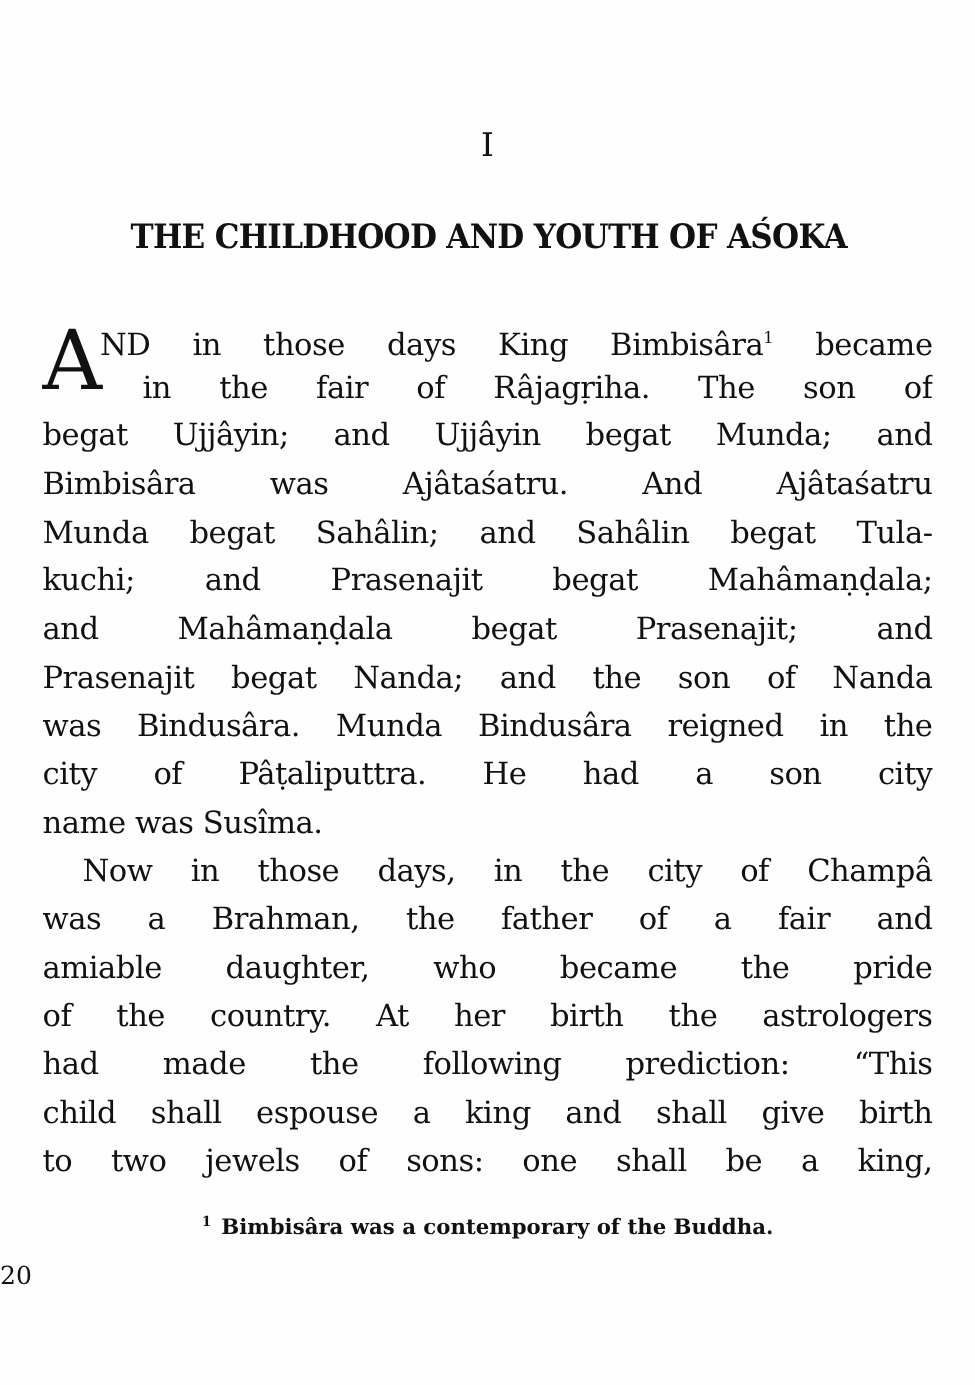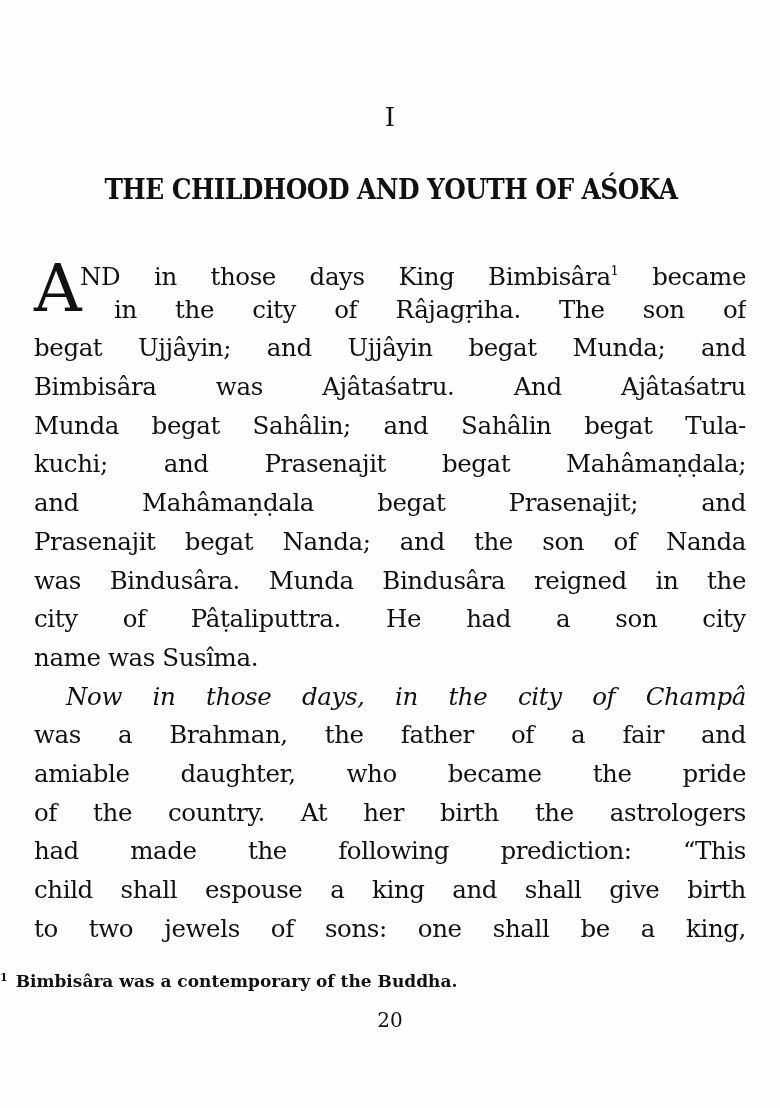--- a/index.html
+++ b/index.html
@@ -32,47 +32,47 @@
     overflow: hidden; letter-spacing: -0.4px;
   }
   .line.last { text-align-last: left; }
   .dropcap-row { position: relative; }
   .dropcap {
     position: absolute; left: 0; top: 4px; font-size: 66px; line-height: 66px;
     font-family: "DejaVu Serif", serif;
   }
   .l-after-cap { margin-left: 46px; }
   .l-after-cap2 { margin-left: 80px; }
-  .para-indent { padding-left: 32px; box-sizing: border-box; font-style: italic; }
+  .para-indent { padding-left: 32px; box-sizing: border-box; }
   sup.fn { font-size: 13px; vertical-align: 10px; }
   .footnote {
-    position: absolute; top: 966px; left: 0; width: 780px; text-align: left;
+    position: absolute; top: 966px; left: 0; width: 780px; text-align: center;
     font-size: 17px; line-height: 24px; font-weight: bold;
   }
   .footnote sup { font-size: 11px; vertical-align: 6px; margin-right: 8px; }
   .page-number {
-    position: absolute; top: 1006px; left: 0; width: 780px; text-align: center;
+    position: absolute; top: 1006px; left: 0; width: 780px; text-align: left;
     font-size: 20px; line-height: 28px;
   }
 </style>
 </head>
 <body>
 
 <div class="page">
 
   <div class="chapter-num">I</div>
   <div class="chapter-title" style="width:776px;">THE CHILDHOOD AND YOUTH OF AŚOKA</div>
 
   <div class="body">
     <div class="dropcap-row">
       <span class="dropcap">A</span>
       <div class="line l-after-cap">
         <span>ND in those days King Bimbisâra</span><sup class="fn">1</sup> <span>became</span>
       </div>
-      <div class="line l-after-cap2">in the city of Râjagṛiha. The son of</div>
+      <div class="line l-after-cap2">in the fair of Râjagṛiha. The son of</div>
       <div class="line">begat Ujjâyin; and Ujjâyin begat Munda; and</div>
       <div class="line">Bimbisâra was Ajâtaśatru. And Ajâtaśatru</div>
       <div class="line">Munda begat Sahâlin; and Sahâlin begat Tula-</div>
       <div class="line">kuchi; and Prasenajit begat Mahâmaṇḍala;</div>
       <div class="line">and Mahâmaṇḍala begat Prasenajit; and</div>
       <div class="line">Prasenajit begat Nanda; and the son of Nanda</div>
       <div class="line">was Bindusâra. Munda Bindusâra reigned in the</div>
       <div class="line">city of Pâṭaliputtra. He had a son city</div>
       <div class="line last">name was Susîma.</div>
     </div>

